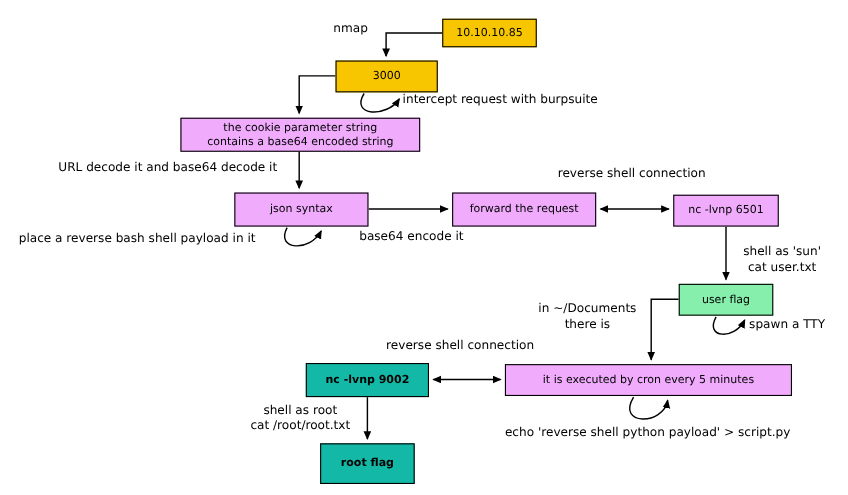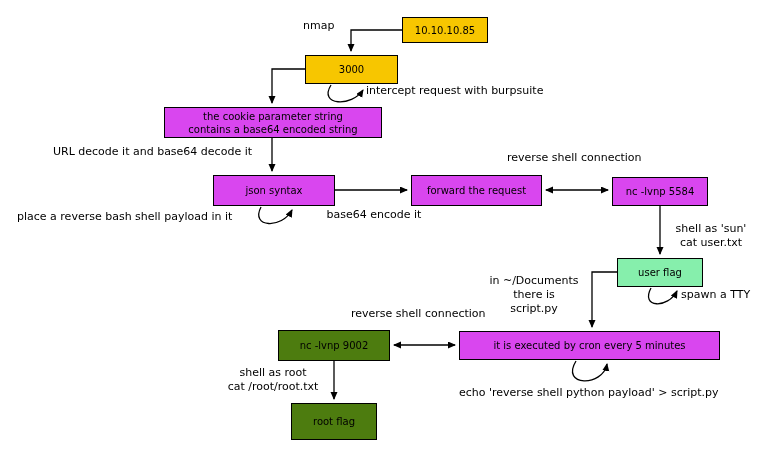--- a/index.html
+++ b/index.html
@@ -15,23 +15,23 @@
   .node{
     position:absolute;
     box-sizing:border-box;
     border:1px solid #000;
     display:flex;align-items:center;justify-content:center;
     text-align:center;
     line-height:13px;
     font-size:10px;
   }
   .gold{background:#F7C600;}
-  .orange{background:#d946ef;text-align:center;}
+  .orange{background:#f0abfc;text-align:center;}
   .green{background:#86efac;}
-  .red{background:#4d7c0f;}
+  .red{background:#14b8a6;font-weight:bold;}
   .lbl{position:absolute;white-space:nowrap;line-height:13px;font-size:11px;}
   .lblblock{position:absolute;text-align:center;line-height:14px;font-size:11px;}
 </style>
 </head>
 <body>
 
 <div class="canvas">
 
   <svg class="arrows" viewBox="0 0 771 450" xmlns="http://www.w3.org/2000/svg">
     <defs>
@@ -83,21 +83,21 @@
 
   <div class="node orange" style="left:411px;top:175px;width:131px;height:31px">
     <span>forward the request</span>
   </div>
 
   <div class="node orange" style="left:213px;top:175px;width:122px;height:31px">
     <span>json syntax</span>
   </div>
 
   <div class="node orange" style="left:612px;top:177px;width:96px;height:29px">
-    <span>nc -lvnp 5584</span>
+    <span>nc -lvnp 6501</span>
   </div>
 
   <div class="node green" style="left:617px;top:258px;width:86px;height:29px">
     <span>user flag</span>
   </div>
 
   <div class="node red" style="left:278px;top:330px;width:112px;height:31px">
     <span>nc -lvnp 9002</span>
   </div>
 
@@ -126,21 +126,20 @@
   <div class="lblblock" style="left:668px;top:222px;width:86px">
     <div>shell as 'sun'</div>
     <div>cat user.txt</div>
   </div>
 
   <div class="lbl" style="left:681px;top:288px">spawn a TTY</div>
 
   <div class="lblblock" style="left:482px;top:274px;width:104px">
     <div>in ~/Documents</div>
     <div>there is</div>
-    <div>script.py</div>
   </div>
 
   <div class="lbl" style="left:351px;top:307px">reverse shell connection</div>
 
   <div class="lbl" style="left:459px;top:386px">echo 'reverse shell python payload' &gt; script.py</div>
 
   <div class="lblblock" style="left:220px;top:366px;width:106px">
     <div>shell as root</div>
     <div>cat /root/root.txt</div>
   </div>

